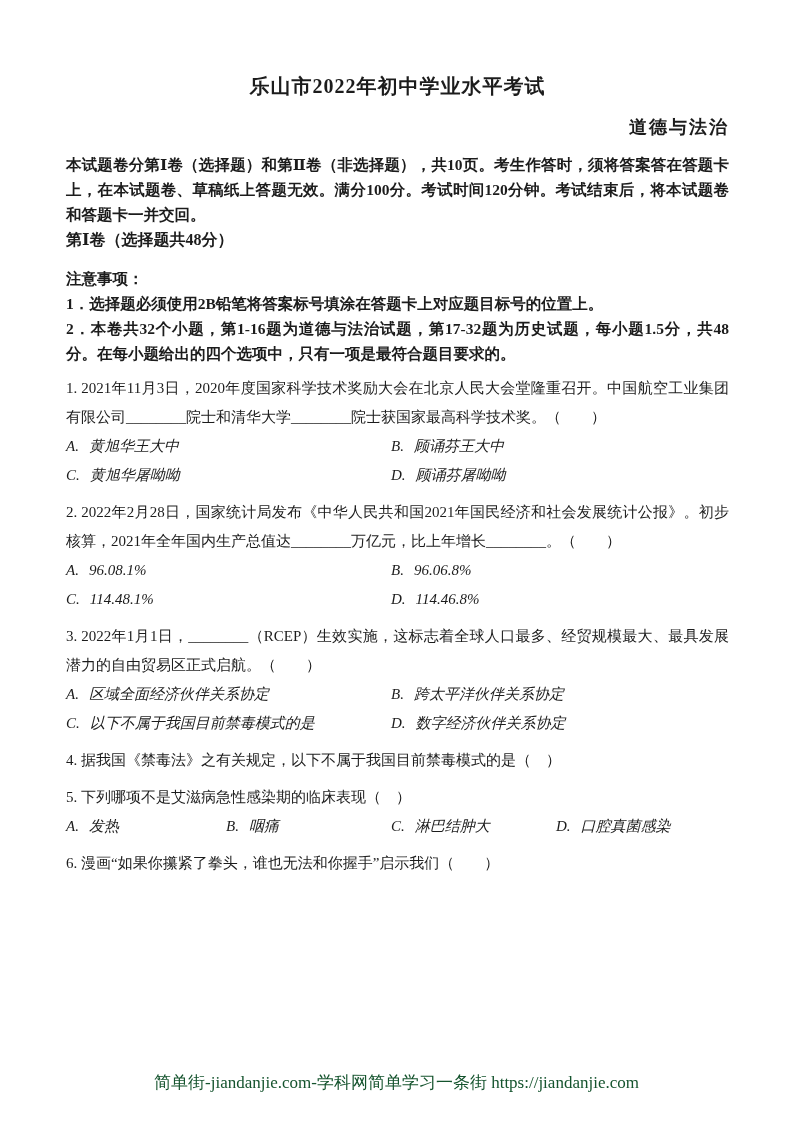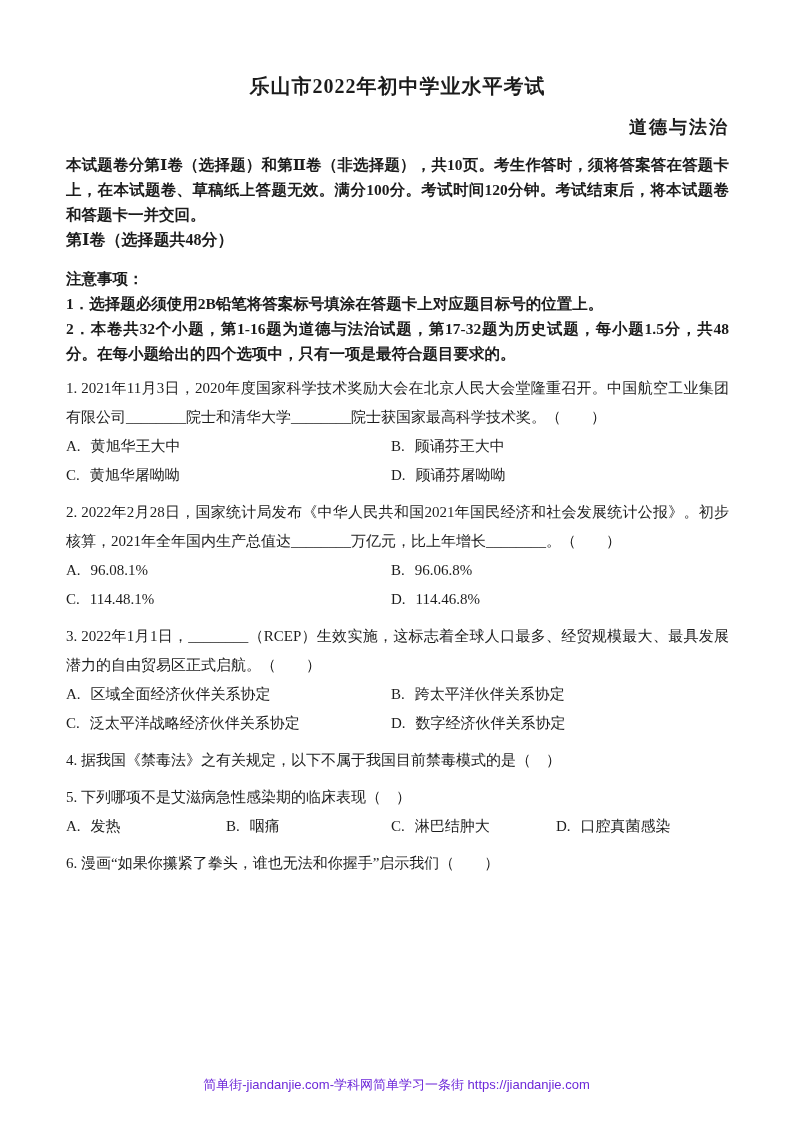--- a/index.html
+++ b/index.html
@@ -79,37 +79,38 @@
   .options.col4 .option {
     display: block;
   }
   .options.row4 {
     display: grid;
     grid-template-columns: 160px 165px 165px 1fr;
   }
   .option {
     line-height: 29px;
     white-space: nowrap;
+    font-style: italic;
   }
   .opt-label {
     margin-right: 10px;
   }
   .two-part .opt-part:first-of-type {
     display: inline-block;
     min-width: 72px;
   }
   .watermark {
     position: absolute;
     left: 0;
     right: 0;
     bottom: 28px;
     text-align: center;
-    color: #6d28d9;
-    font-size: 13px;
-    font-family: Liberation Sans, sans-serif;
+    color: #14532d;
+    font-size: 17px;
+    font-family: Liberation Serif, serif;
   }
 </style>
 </head>
 <body>
 
 <div class="page">
 
   <h1 class="title">乐山市2022年初中学业水平考试</h1>
   <h2 class="subtitle">道德与法治</h2>
 
@@ -160,21 +161,21 @@
   <div class="question">
     <p class="q-text">3. 2022年1月1日，________（RCEP）生效实施，这标志着全球人口最多、经贸规模最大、最具发展潜力的自由贸易区正式启航。（　　）</p>
     <div class="options grid2">
       <div class="option">
         <span class="opt-label">A.</span><span class="opt-part">区域全面经济伙伴关系协定</span>
       </div>
       <div class="option">
         <span class="opt-label">B.</span><span class="opt-part">跨太平洋伙伴关系协定</span>
       </div>
       <div class="option">
-        <span class="opt-label">C.</span><span class="opt-part">泛太平洋战略经济伙伴关系协定</span>
+        <span class="opt-label">C.</span><span class="opt-part">以下不属于我国目前禁毒模式的是</span>
       </div>
       <div class="option">
         <span class="opt-label">D.</span><span class="opt-part">数字经济伙伴关系协定</span>
       </div>
     </div>
   </div>
 
   <div class="question">
     <p class="q-text">4. 据我国《禁毒法》之有关规定，以下不属于我国目前禁毒模式的是（　）</p>
   </div>

